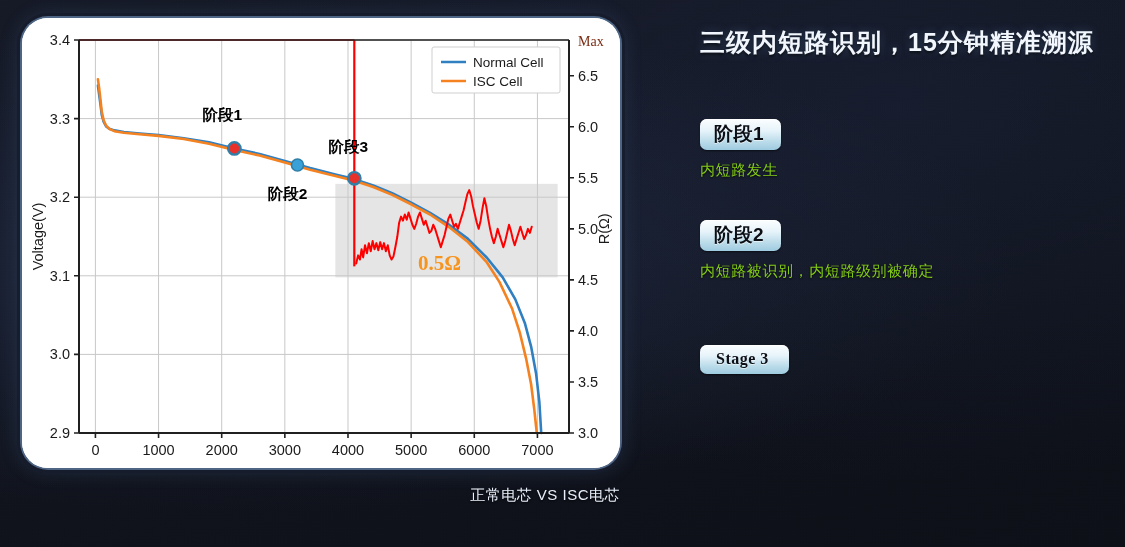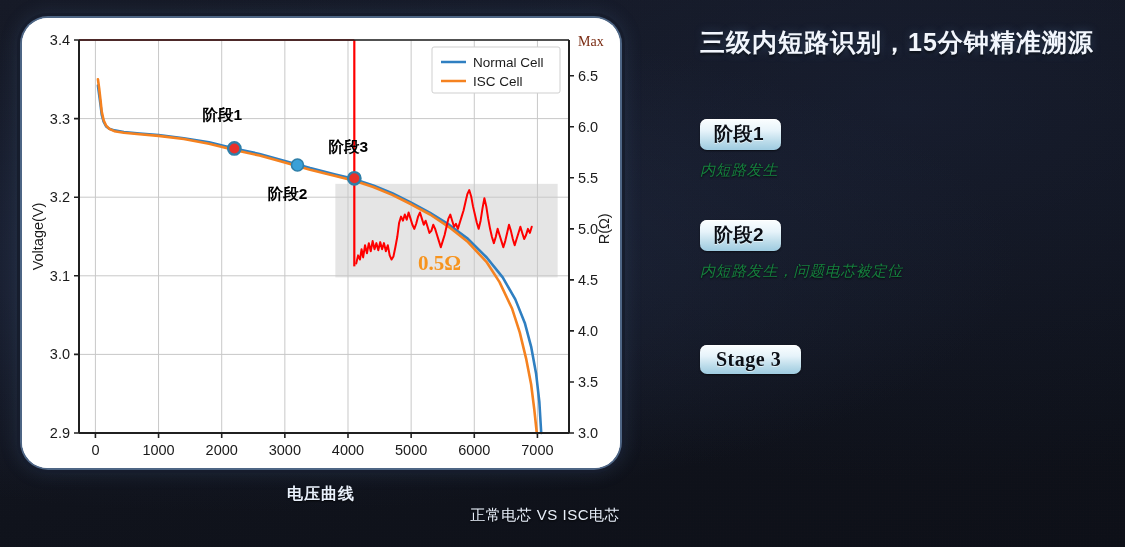--- a/index.html
+++ b/index.html
@@ -65,27 +65,26 @@
     display:inline-block;
     padding:3px 17px 4px 14px;
     border-radius:7px;
     background:linear-gradient(180deg,#fbfeff 0%,#e6f3fa 38%,#bcdcea 72%,#9ecbe0 100%);
     color:#0c0f16;
     font-size:19px;font-weight:bold;letter-spacing:.5px;
     box-shadow:0 1px 2px rgba(0,0,0,.55), inset 0 1px 0 rgba(255,255,255,.9);
     text-shadow:0 1px 0 rgba(255,255,255,.55);
     line-height:24px;
   }
-  .badge-en{font-family:"Liberation Serif","DejaVu Serif",serif;font-size:20px;padding:2px 20px 3px 16px;}
+  .badge-en{font-family:"Liberation Serif","DejaVu Serif",serif;font-size:16px;padding:2px 20px 3px 16px;}
   .step-desc{
     margin-top:11px;
-    font-size:15px;color:#15803d;letter-spacing:.6px;
+    font-size:15px;color:#84cc16;letter-spacing:.6px;
     text-shadow:0 1px 2px rgba(0,0,0,.8);
     white-space:nowrap;
-    font-style:italic;
   }
 </style>
 </head>
 <body>
 
 <div class="stage-bg"></div>
 <div class="noise"></div>
 
 <div class="card">
   <div class="plot-wrap">
@@ -175,33 +174,32 @@
         <rect x="410" y="29" width="128" height="46" fill="#ffffff" stroke="#cfcfcf" stroke-width="1" rx="2"></rect>
         <line x1="419" y1="44" x2="444" y2="44" stroke="#2f7fc1" stroke-width="2.6"></line>
         <text x="451" y="49" fill="#1a1a1a" font-size="13.5" font-family="&quot;Liberation Sans&quot;, sans-serif">Normal Cell</text>
         <line x1="419" y1="63" x2="444" y2="63" stroke="#f58220" stroke-width="2.6"></line>
         <text x="451" y="68" fill="#1a1a1a" font-size="13.5" font-family="&quot;Liberation Sans&quot;, sans-serif">ISC Cell</text>
       </svg>
   </div>
 </div>
 
 <div class="caption">
-  <div class="c1">电压曲线</div>
   <div class="c2">正常电芯 VS ISC电芯</div>
 </div>
 
 <div class="panel">
   <div class="panel-title">三级内短路识别，15分钟精准溯源</div>
 
   <div class="step step1">
     <div class="badge">阶段1</div>
     <div class="step-desc">内短路发生</div>
   </div>
 
   <div class="step step2">
     <div class="badge">阶段2</div>
-    <div class="step-desc">内短路发生，问题电芯被定位</div>
+    <div class="step-desc">内短路被识别，内短路级别被确定</div>
   </div>
 
   <div class="step step3">
     <div class="badge badge-en">Stage 3</div>
   </div>
 </div>
 
 </body></html>

